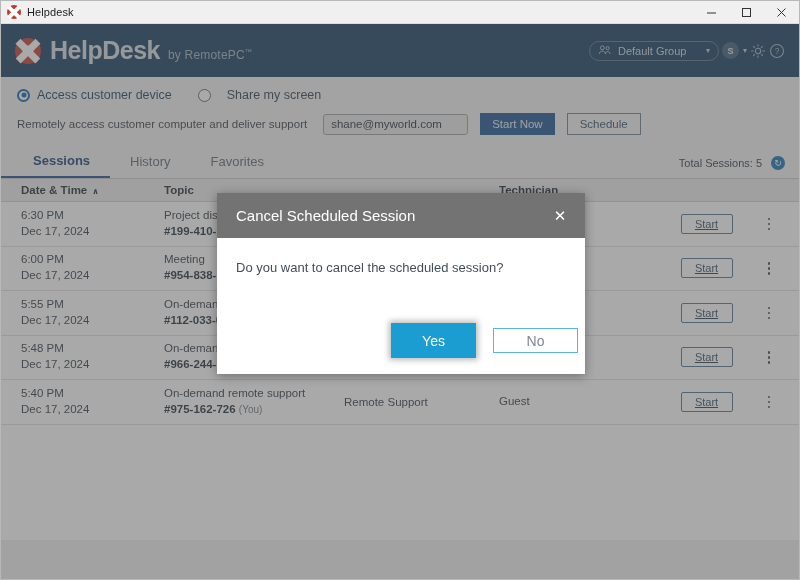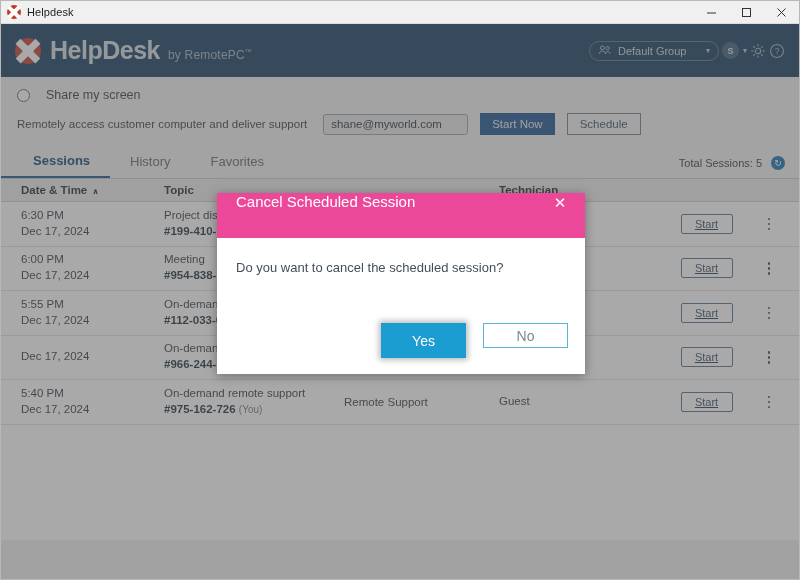--- a/index.html
+++ b/index.html
@@ -147,32 +147,32 @@
   
   .overlay{
     position:absolute;left:0;top:23px;width:798px;height:556px;
     background:rgba(90,90,90,.52);z-index:20;
   }
   .dialog{
     position:absolute;left:216px;top:192px;width:368px;height:181px;
     background:#ffffff;z-index:30;box-shadow:0 2px 10px rgba(0,0,0,.35);
   }
   .dlg-head{
-    height:45px;background:#ec4899;display:flex;align-items:flex-start;
+    height:45px;background:#737373;display:flex;align-items:center;
     padding:0 16px 0 19px;box-sizing:border-box;
   }
   .dlg-title{font-size:15px;color:#ffffff;}
   .dlg-close{
     margin-left:auto;color:#fff;font-size:15px;line-height:1;cursor:pointer;
     width:18px;height:18px;display:flex;align-items:center;justify-content:center;
   }
   .dlg-body{padding:22px 19px 0 19px;}
   .dlg-msg{font-size:13px;color:#444e57;}
   .dlg-actions{
-    position:absolute;right:17px;bottom:16px;display:flex;gap:17px;
+    position:absolute;right:7px;bottom:16px;display:flex;align-items:center;gap:17px;
   }
   .btn-yes{
     width:85px;height:35px;background:#1b9dd1;color:#ffffff;border:none;
     font-size:14px;font-family:inherit;cursor:pointer;
     box-shadow:0 0 6px 2px rgba(0,0,0,.28);
   }
   .btn-no{
     width:85px;height:25px;background:#ffffff;color:#7b8996;border:1px solid #5bb4de;
     font-size:14px;font-family:inherit;cursor:pointer;
   }
@@ -259,20 +259,24 @@
         <svg width="16" height="16" viewBox="0 0 18 18">
           <circle cx="9" cy="9" r="7.3" fill="none" stroke="#9db0c2" stroke-width="1.2"></circle>
           <text x="9" y="12.6" font-size="9.5" fill="#9db0c2" text-anchor="middle" font-family="Liberation Sans, sans-serif">?</text>
         </svg>
       </span>
     </div>
   </div>
 
   <div class="actionbar">
     <div class="radios">
+      <label class="radio on">
+        <span class="rb"></span>
+        <span>Access customer device</span>
+      </label>
       <label class="radio off">
         <span class="rb"></span>
         <span>Share my screen</span>
       </label>
     </div>
     <div class="inputrow">
       <span class="hint">Remotely access customer computer and deliver support</span>
       <input class="email-input" type="text" value="shane@myworld.com" style="">
       <button class="btn-primary">Start Now</button>
       <button class="btn-outline">Schedule</button>
@@ -376,20 +380,21 @@
         <span class="kebab">
             <i></i>
             <i></i>
             <i></i>
           </span>
       </div>
     </div>
 
     <div class="trow">
       <div class="col-date cell2">
+        <div>5:48 PM</div>
           <div>Dec 17, 2024</div>
       </div>
       <div class="col-topic cell2">
         <div>On-demand</div>
           <div class="bold-id">#966-244-67</div>
       </div>
       <div class="col-type"></div>
       <div class="col-tech cell2">
         <div></div>
           <div class="muted"></div>

